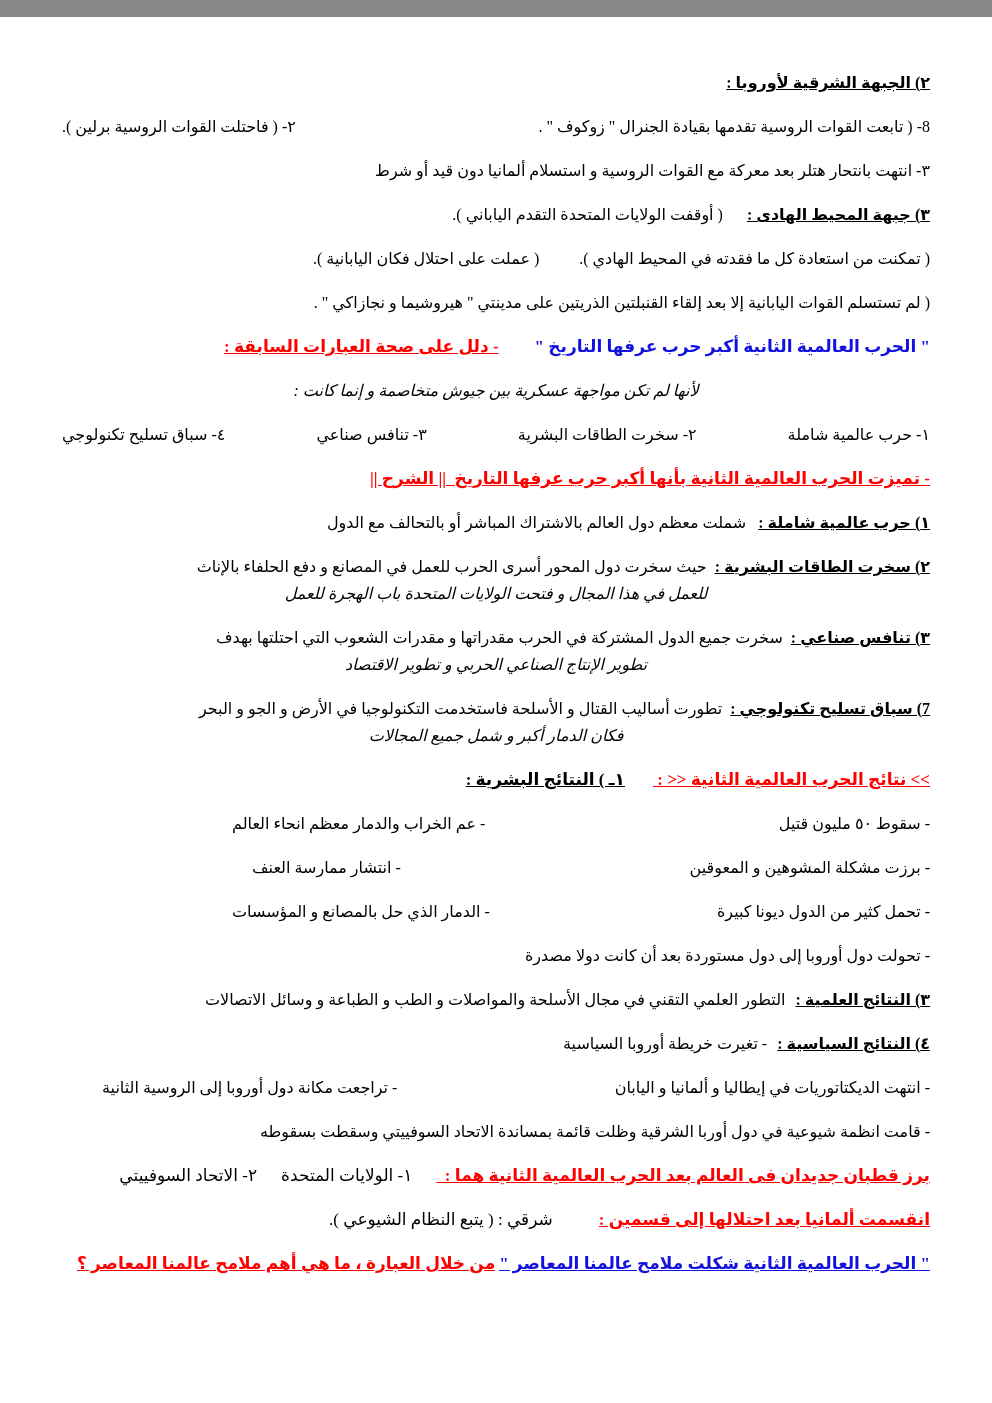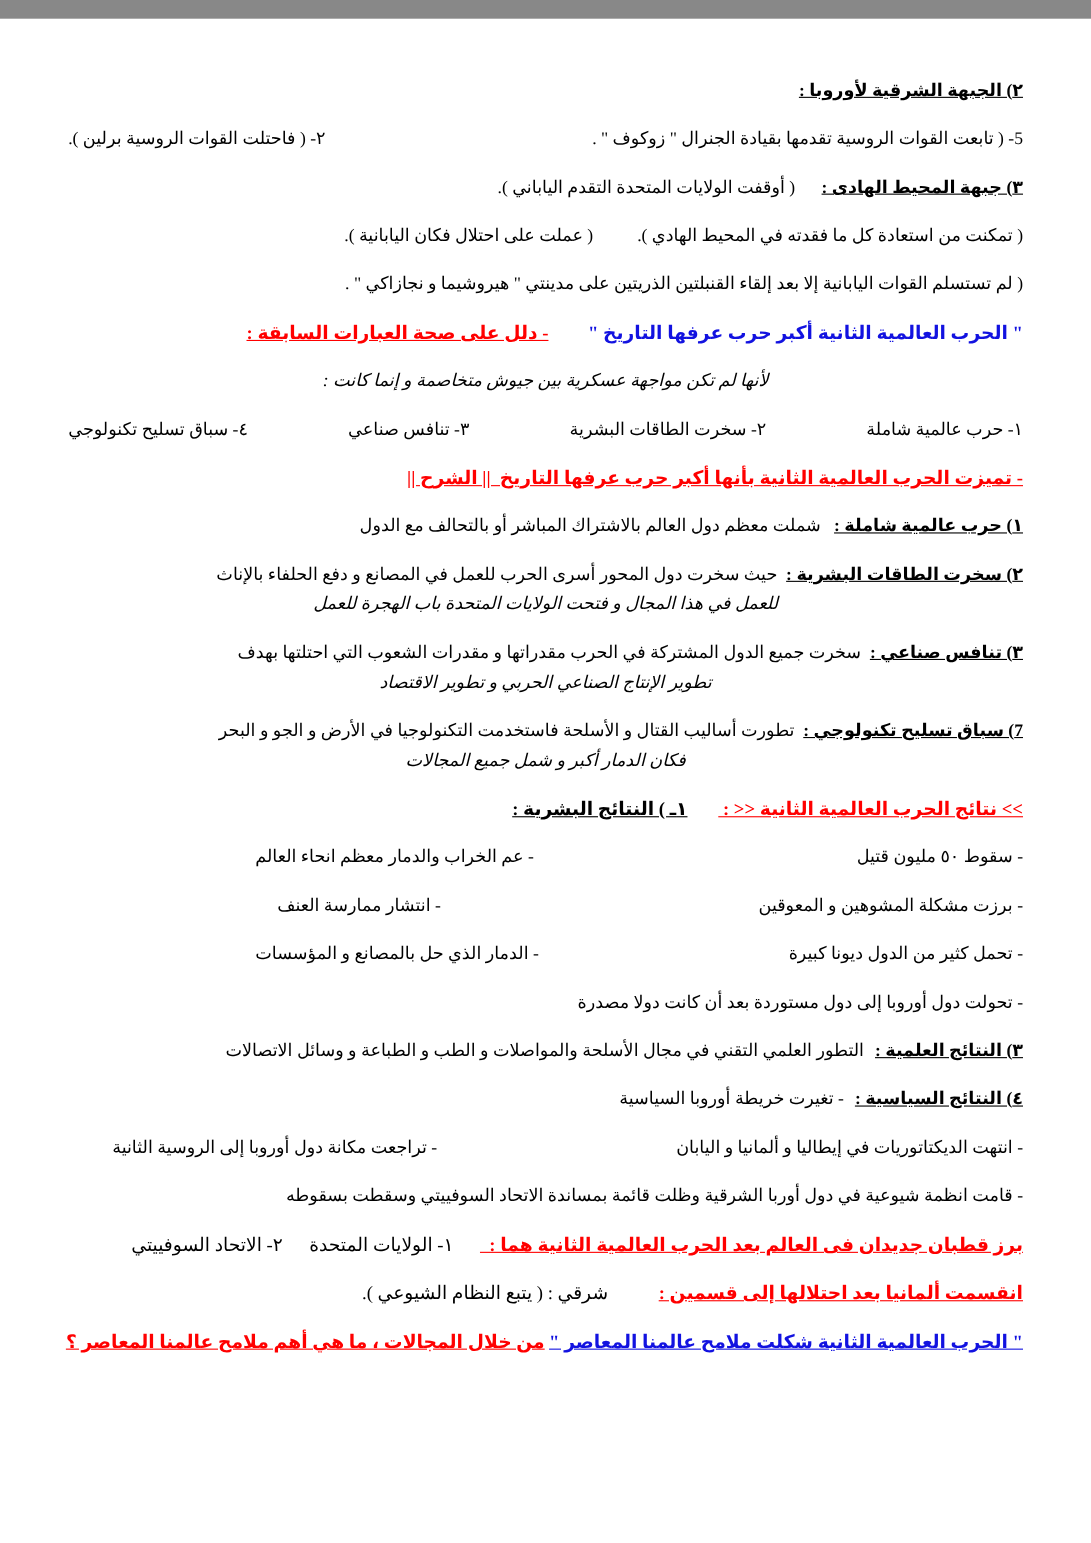--- a/index.html
+++ b/index.html
@@ -37,24 +37,27 @@
 </head>
 <body>
 
 <div class="page" style="--red: #ff0000; --blue: #1212e0; --ink: #000000; --bg: #ffffff;">
 
   <div class="para line t-right">
     <span class="b u">٢) الجبهة الشرقية لأوروبا :</span>
   </div>
 
   <div class="para line row between">
-    <span>5- ( تابعت القوات الروسية تقدمها بقيادة الجنرال " زوكوف " .</span>
+    <span>8- ( تابعت القوات الروسية تقدمها بقيادة الجنرال " زوكوف " .</span>
     <span>٢- ( فاحتلت القوات الروسية برلين ).</span>
   </div>
 
+  <div class="para line t-right">
+    <span>٣- انتهت بانتحار هتلر بعد معركة مع القوات الروسية و استسلام ألمانيا دون قيد أو شرط</span>
+  </div>
 
   <div class="para line row start g24">
     <span class="b u">٣) جبهة المحيط الهادى :</span>
     <span>( أوقفت الولايات المتحدة التقدم الياباني ).</span>
   </div>
 
   <div class="para line row start g40">
     <span>( تمكنت من استعادة كل ما فقدته في المحيط الهادي ).</span>
     <span>( عملت على احتلال فكان اليابانية ).</span>
   </div>
@@ -168,16 +171,16 @@
     <span>٢- الاتحاد السوفييتي</span>
   </div>
 
   <div class="para line row start g16 lg">
     <span class="b u red">انقسمت ألمانيا بعد احتلالها إلى قسمين :</span>
     <span class="east-gap">شرقي : ( يتبع النظام الشيوعي ).</span>
   </div>
 
   <div class="para line row start g4 lg">
     <span class="b u blue">" الحرب العالمية الثانية شكلت ملامح عالمنا المعاصر "</span>
-    <span class="b u red">من خلال المجالات ، ما هي أهم ملامح عالمنا المعاصر ؟</span>
+    <span class="b u red">من خلال العبارة ، ما هي أهم ملامح عالمنا المعاصر ؟</span>
   </div>
 
 </div>
 
 </body></html>

